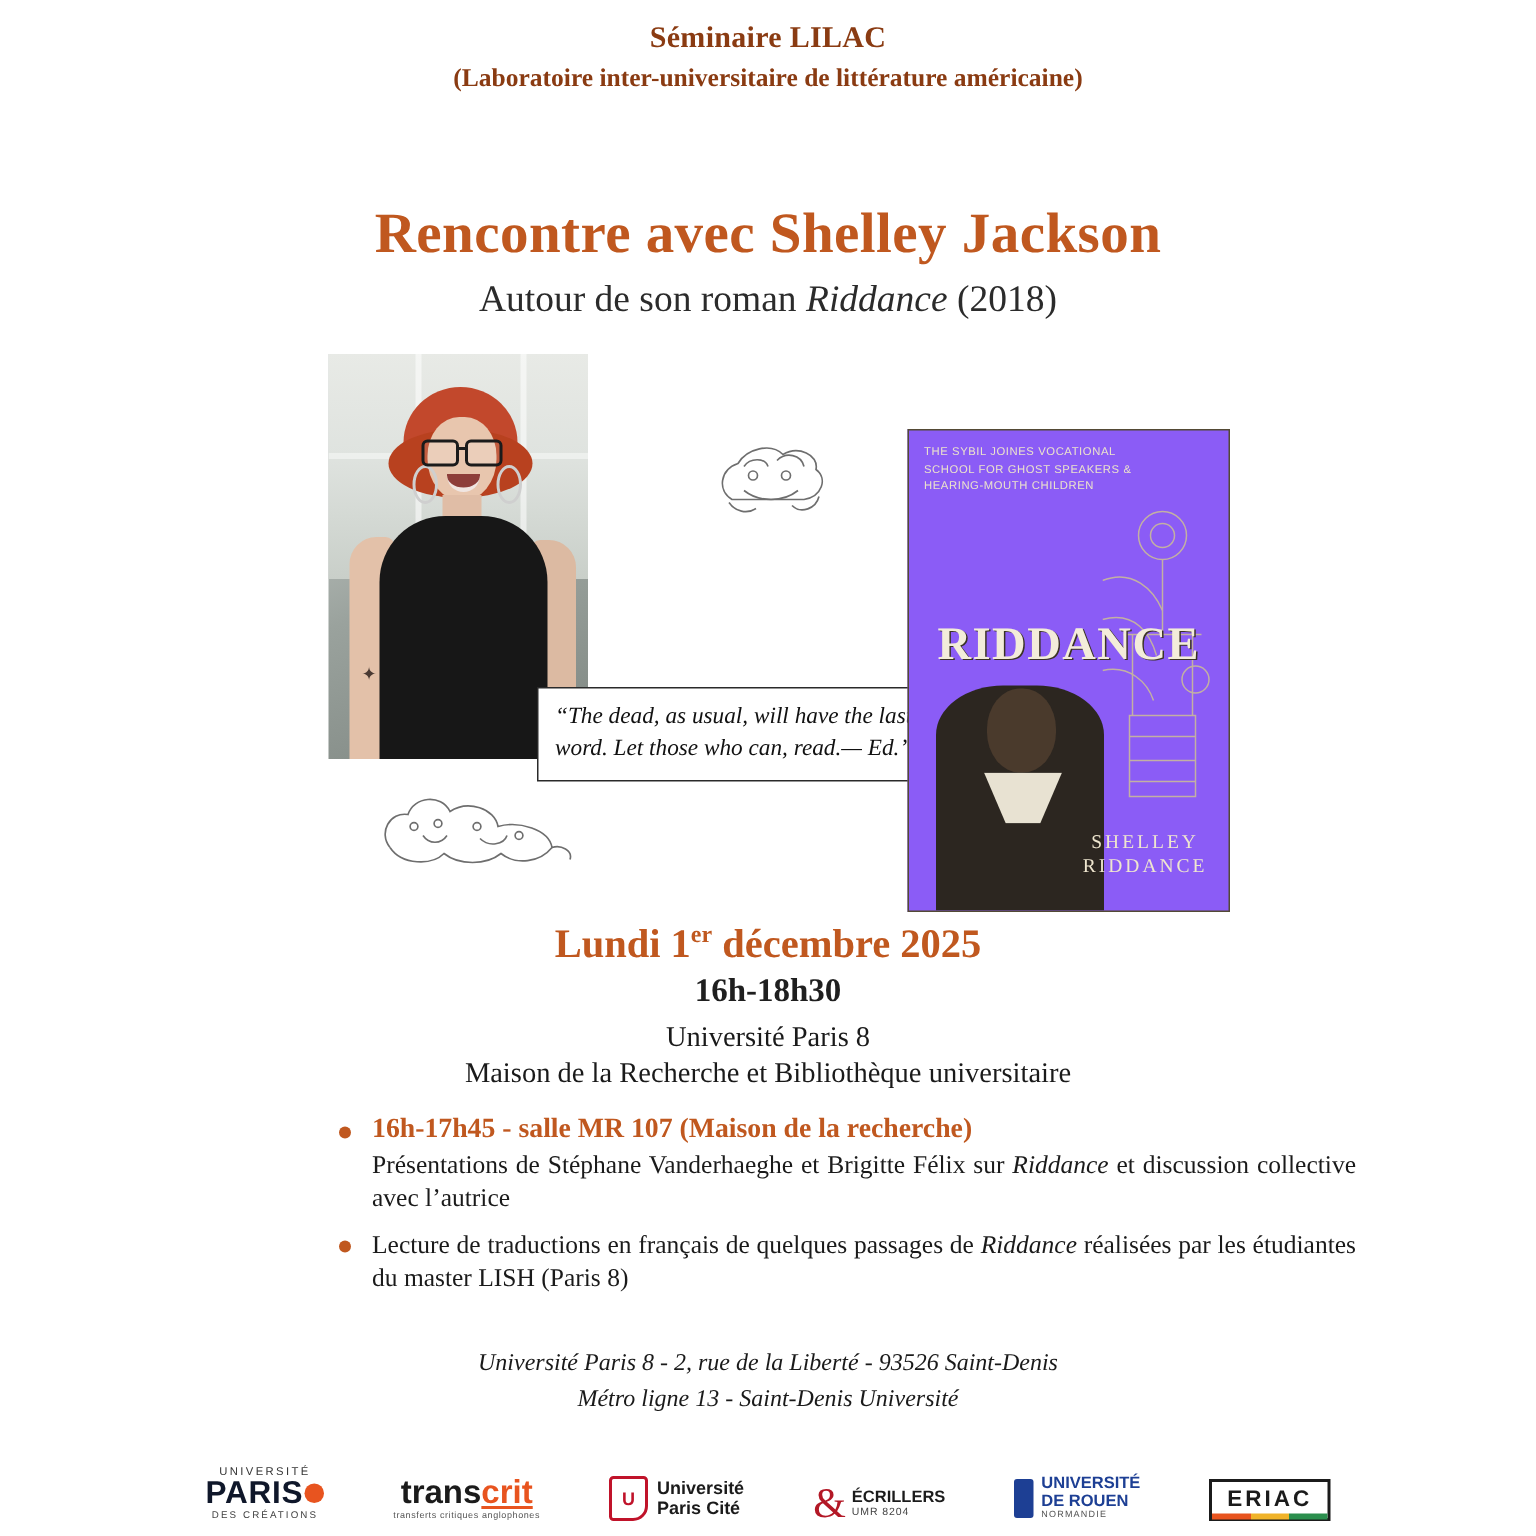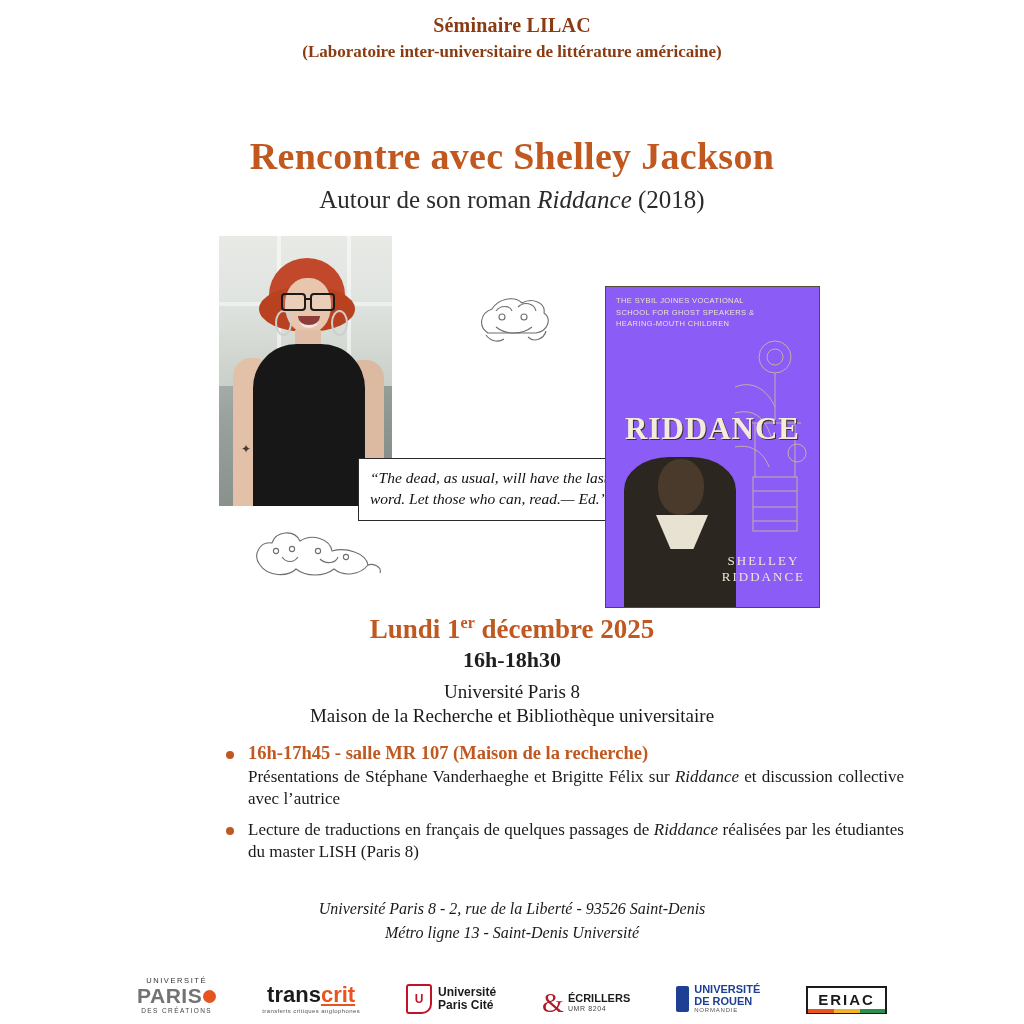--- a/index.html
+++ b/index.html
@@ -338,21 +338,21 @@
     padding: 0 110px;
   }
   .logo { text-align: center; }
 
   .logo-p8 .l1 {
     font-family: "Liberation Sans", sans-serif;
     font-size: 7.5px; letter-spacing: 1.6px; color: #333;
   }
   .logo-p8 .l2 {
     font-family: "Liberation Sans", sans-serif;
-    font-size: 21px; font-weight: bold; letter-spacing: .5px; color: #737373;
+    font-size: 21px; font-weight: bold; letter-spacing: .5px; color: #0f172a;
     line-height: 1;
   }
   .logo-p8 .l2 .dot {
     display: inline-block;
     width: 13px; height: 13px; border-radius: 50%;
     background: #e8541f; vertical-align: baseline; margin-left: 1px;
   }
   .logo-p8 .l3 {
     font-family: "Liberation Sans", sans-serif;
     font-size: 6.5px; letter-spacing: 1.4px; color: #444; margin-top: 1px;

